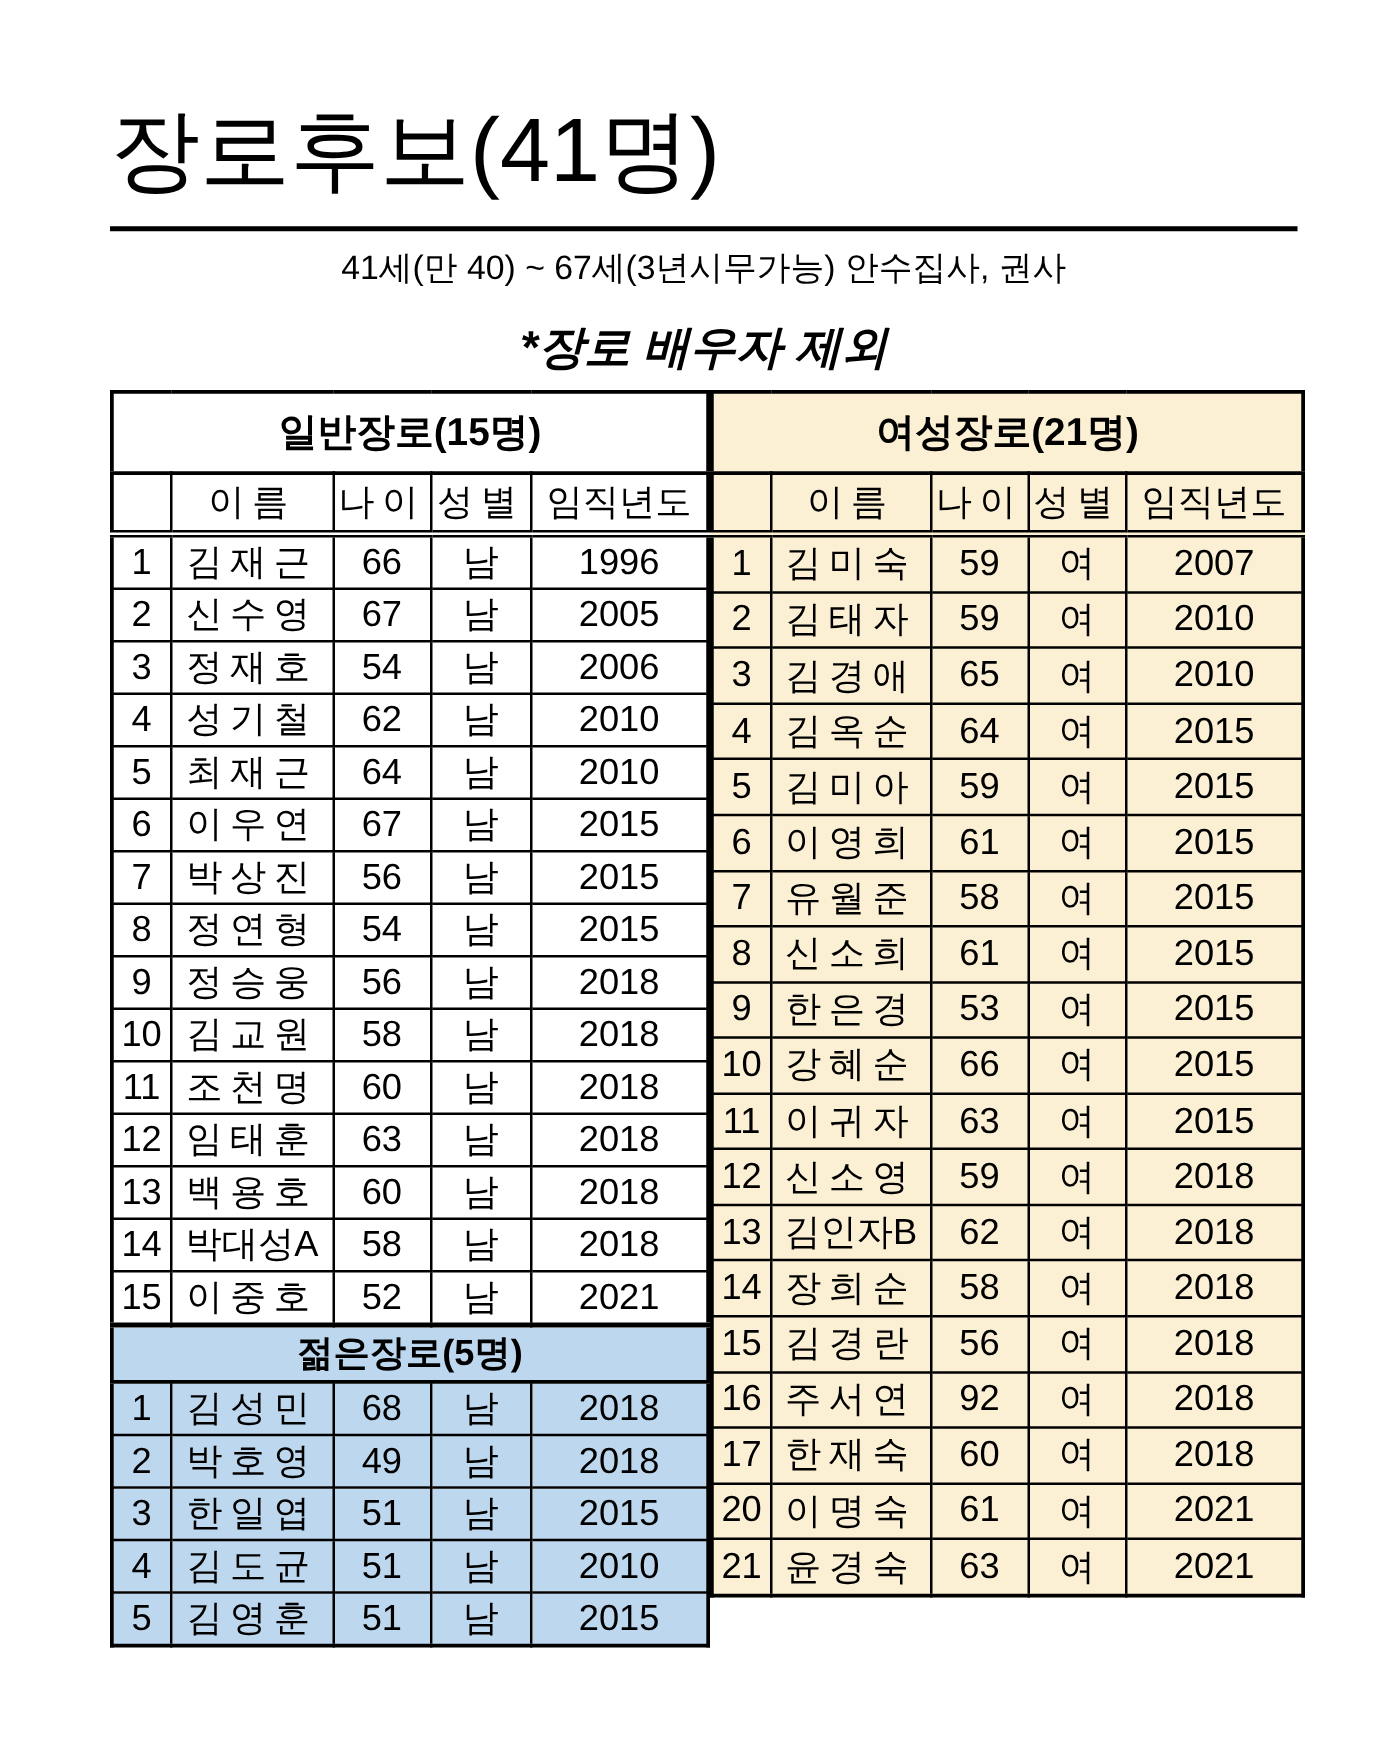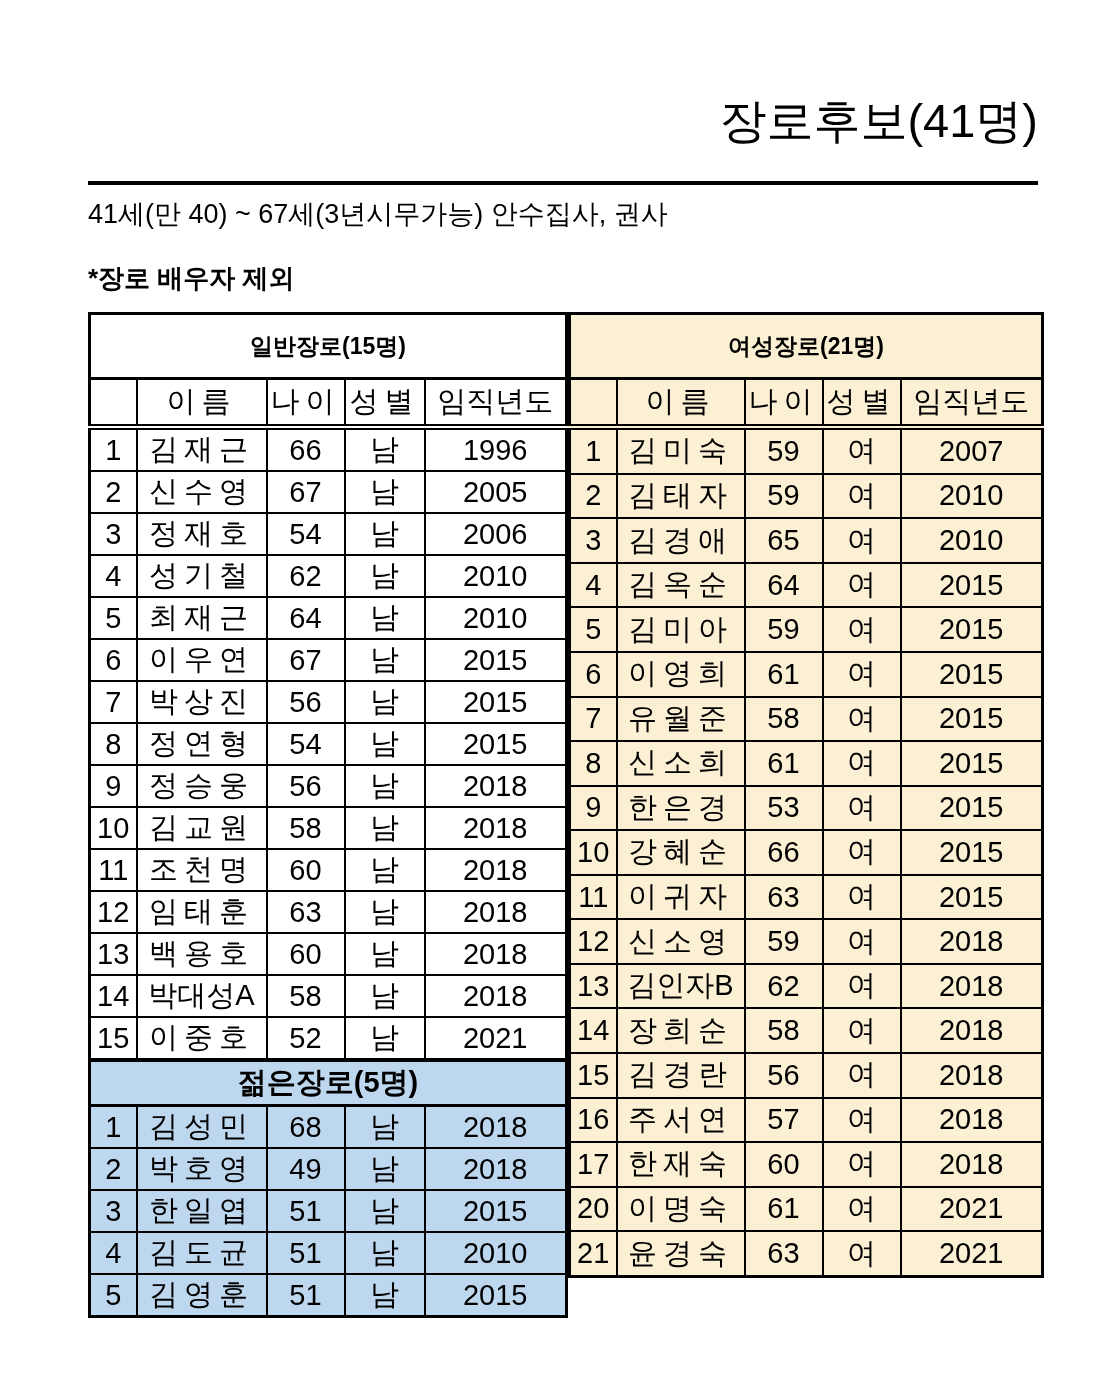--- a/index.html
+++ b/index.html
@@ -19,52 +19,55 @@
     position: absolute;
     left: 88px;
     top: 0;
     width: 950px;
   }
   .title {
     position: absolute;
     top: 66px;
     left: 0;
     width: 100%;
-    text-align: right;
-    font-size: 47px;
+    text-align: left;
+    font-size: 72px;
     font-weight: 400;
     line-height: 110px;
     white-space: nowrap;
   }
   .rule {
     position: absolute;
     top: 181px;
     left: 0;
     width: 100%;
     height: 4px;
     background: var(--border, #000);
   }
   .subtitle {
     position: absolute;
     top: 197px;
     left: 0;
     width: 100%;
+    text-align: center;
     font-size: 27px;
     line-height: 34px;
     white-space: nowrap;
   }
   .note {
     position: absolute;
     top: 261px;
     left: 0;
     width: 100%;
-    font-size: 26px;
+    text-align: center;
+    font-size: 37px;
     font-weight: 700;
     line-height: 34px;
     white-space: nowrap;
+    font-style: italic;
   }
   .tables {
     position: absolute;
     top: 312px;
     left: 0;
     display: flex;
     align-items: flex-start;
   }
   table.tbl {
     border-collapse: collapse;
@@ -79,21 +82,21 @@
     text-align: center;
     vertical-align: middle;
     padding: 0;
     font-size: 29px;
     font-weight: 400;
     overflow: hidden;
     white-space: nowrap;
   }
   th.sec {
     height: 62px;
-    font-size: 23px;
+    font-size: 31px;
     font-weight: 700;
     border-bottom: 3px solid var(--border, #000);
   }
   tr.cols th {
     height: 44px;
     border-bottom: 6px double var(--border, #000);
   }
   th.young-sec {
     height: 42px;
     font-weight: 700;
@@ -408,21 +411,21 @@
             <tr>
               <td>15</td>
               <td class="ls">김경란</td>
               <td>56</td>
               <td>여</td>
               <td>2018</td>
             </tr>
             <tr>
               <td>16</td>
               <td class="ls">주서연</td>
-              <td>57</td>
+              <td>92</td>
               <td>여</td>
               <td>2018</td>
             </tr>
             <tr>
               <td>17</td>
               <td class="ls">한재숙</td>
               <td>60</td>
               <td>여</td>
               <td>2018</td>
             </tr>

